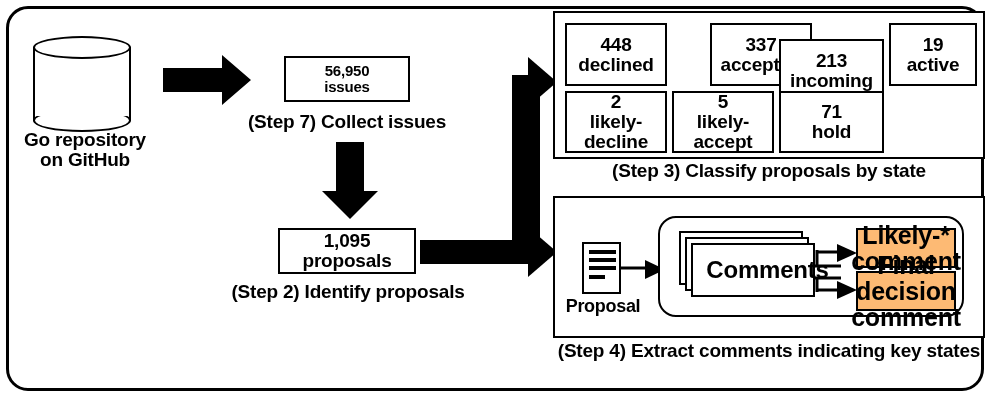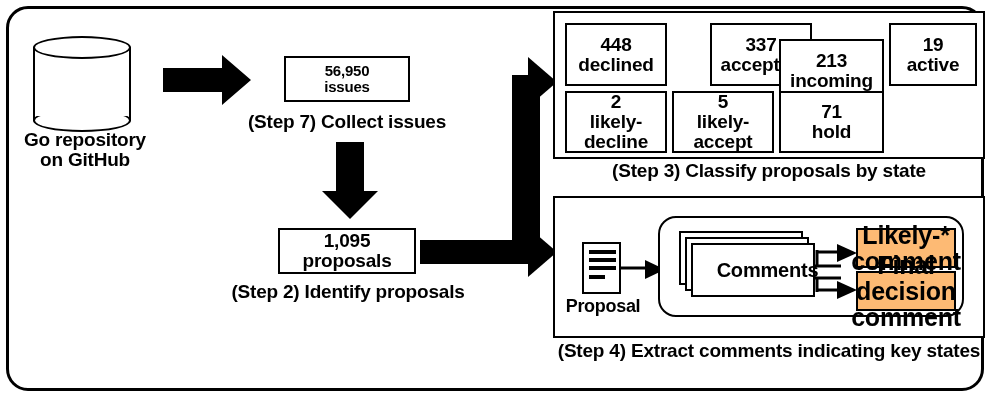--- a/index.html
+++ b/index.html
@@ -187,21 +187,21 @@
     background: #fff;
   }
   .stack-front {
     position: absolute;
     border: 2.5px solid #000;
     box-sizing: border-box;
     background: #fff;
     display: flex;
     align-items: center;
     justify-content: center;
-    font-size: 20px;
+    font-size: 24px;
     padding-left: 29px;
   }
 
   .out-box {
     position: absolute;
     border: 2.5px solid #000;
     box-sizing: border-box;
     background: #fdba74;
     display: flex;
     align-items: center;

